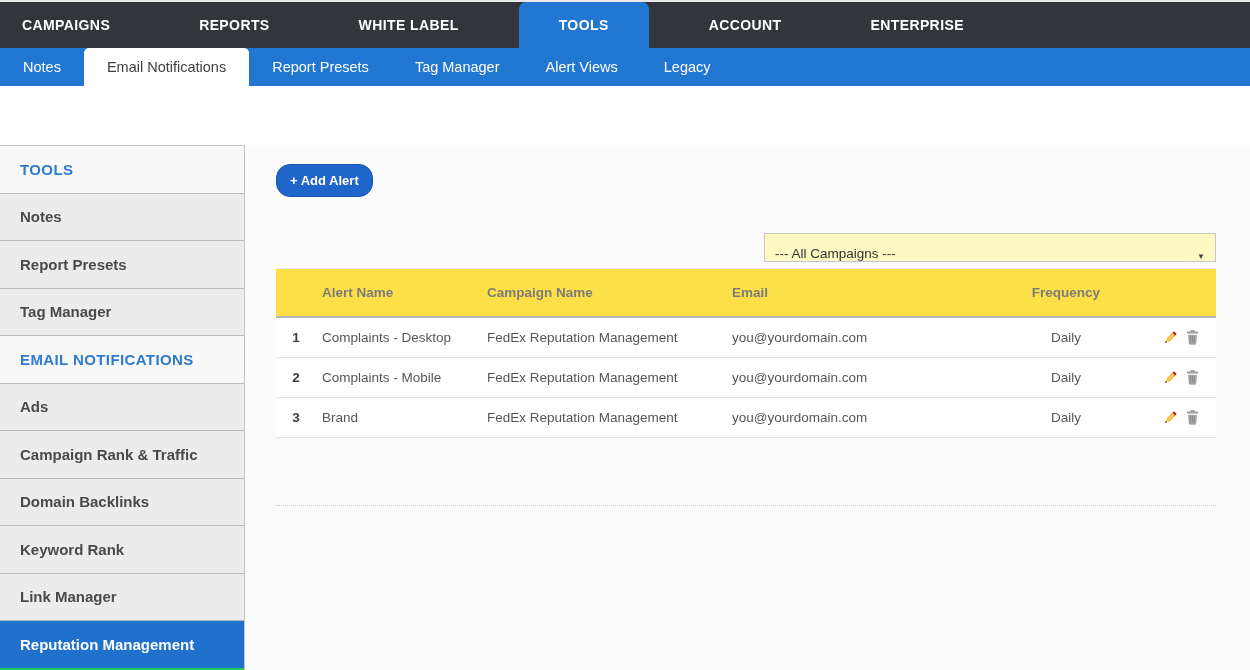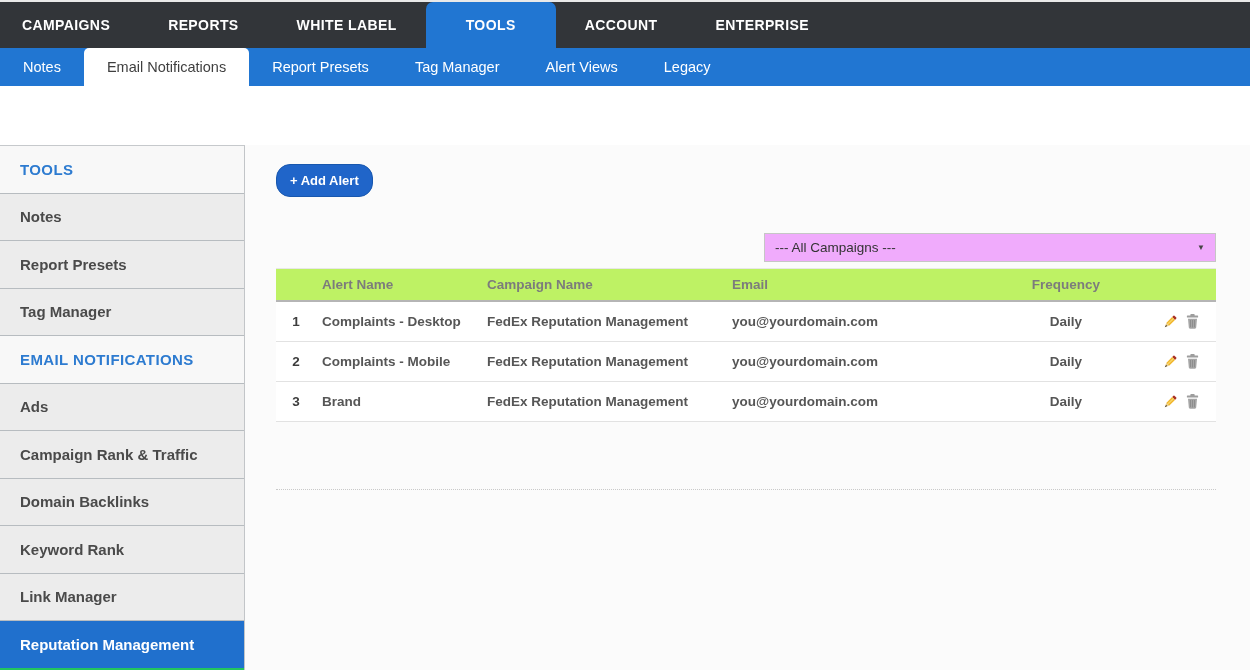--- a/index.html
+++ b/index.html
@@ -11,20 +11,21 @@
   }
   
   .top-strip { height: 2px; background: #e9e9e9; }
 
   
   .topnav {
     height: 46px;
     background: #323539;
     display: flex;
     align-items: stretch;
+    gap: 31px;
   }
   .topnav-item {
     display: flex; align-items: center;
     padding: 0 29px;
     color: #ffffff;
     font-size: 14px; font-weight: 700; letter-spacing: 0.4px;
     cursor: pointer;
   }
   .topnav-item:first-child { padding-left: 22px; }
   .topnav-item.active {
@@ -112,52 +113,51 @@
     font-size: 13px; font-weight: 700;
     padding: 8px 13px;
     cursor: pointer;
   }
   .filter-row {
     margin-top: 36px;
     display: flex; justify-content: flex-end;
   }
   .select-box {
     width: 452px; height: 29px;
-    background: #f0abfc;
+    background: #fef9c3;
     border: 1px solid #c6c6c6;
-    display: flex; align-items: center; justify-content: space-between;
+    display: flex; align-items: flex-end; justify-content: space-between;
     padding: 0 10px;
     font-size: 13.5px; color: #333333;
     cursor: pointer;
   }
   .select-box .arrow { font-size: 8px; color: #444444; }
 
   
   table.alerts {
     margin-top: 6px;
     width: 100%;
     border-collapse: collapse;
   }
   table.alerts th {
-    background: #bef264;
+    background: #fde047;
     color: #7c7c7c;
     font-size: 13.5px; font-weight: 700;
     text-align: left;
-    padding: 8px 6px;
+    padding: 16px 6px;
     border-top: 1px solid #e7e7e7;
     border-bottom: 2px solid #b5b5b5;
   }
   table.alerts th.center, table.alerts td.center { text-align: center; }
   table.alerts td {
     background: #ffffff;
     color: #565656;
     font-size: 13.5px;
     padding: 11px 6px;
     border-bottom: 1px solid #e2e2e2;
-    font-weight: bold;
   }
   table.alerts td.num { font-weight: 700; color: #3d3d3d; text-align: center; }
   td.actions { text-align: center; white-space: nowrap; }
   .icon-btn {
     display: inline-block;
     vertical-align: middle;
     margin: 0 3px;
     cursor: pointer;
     line-height: 0;
   }

